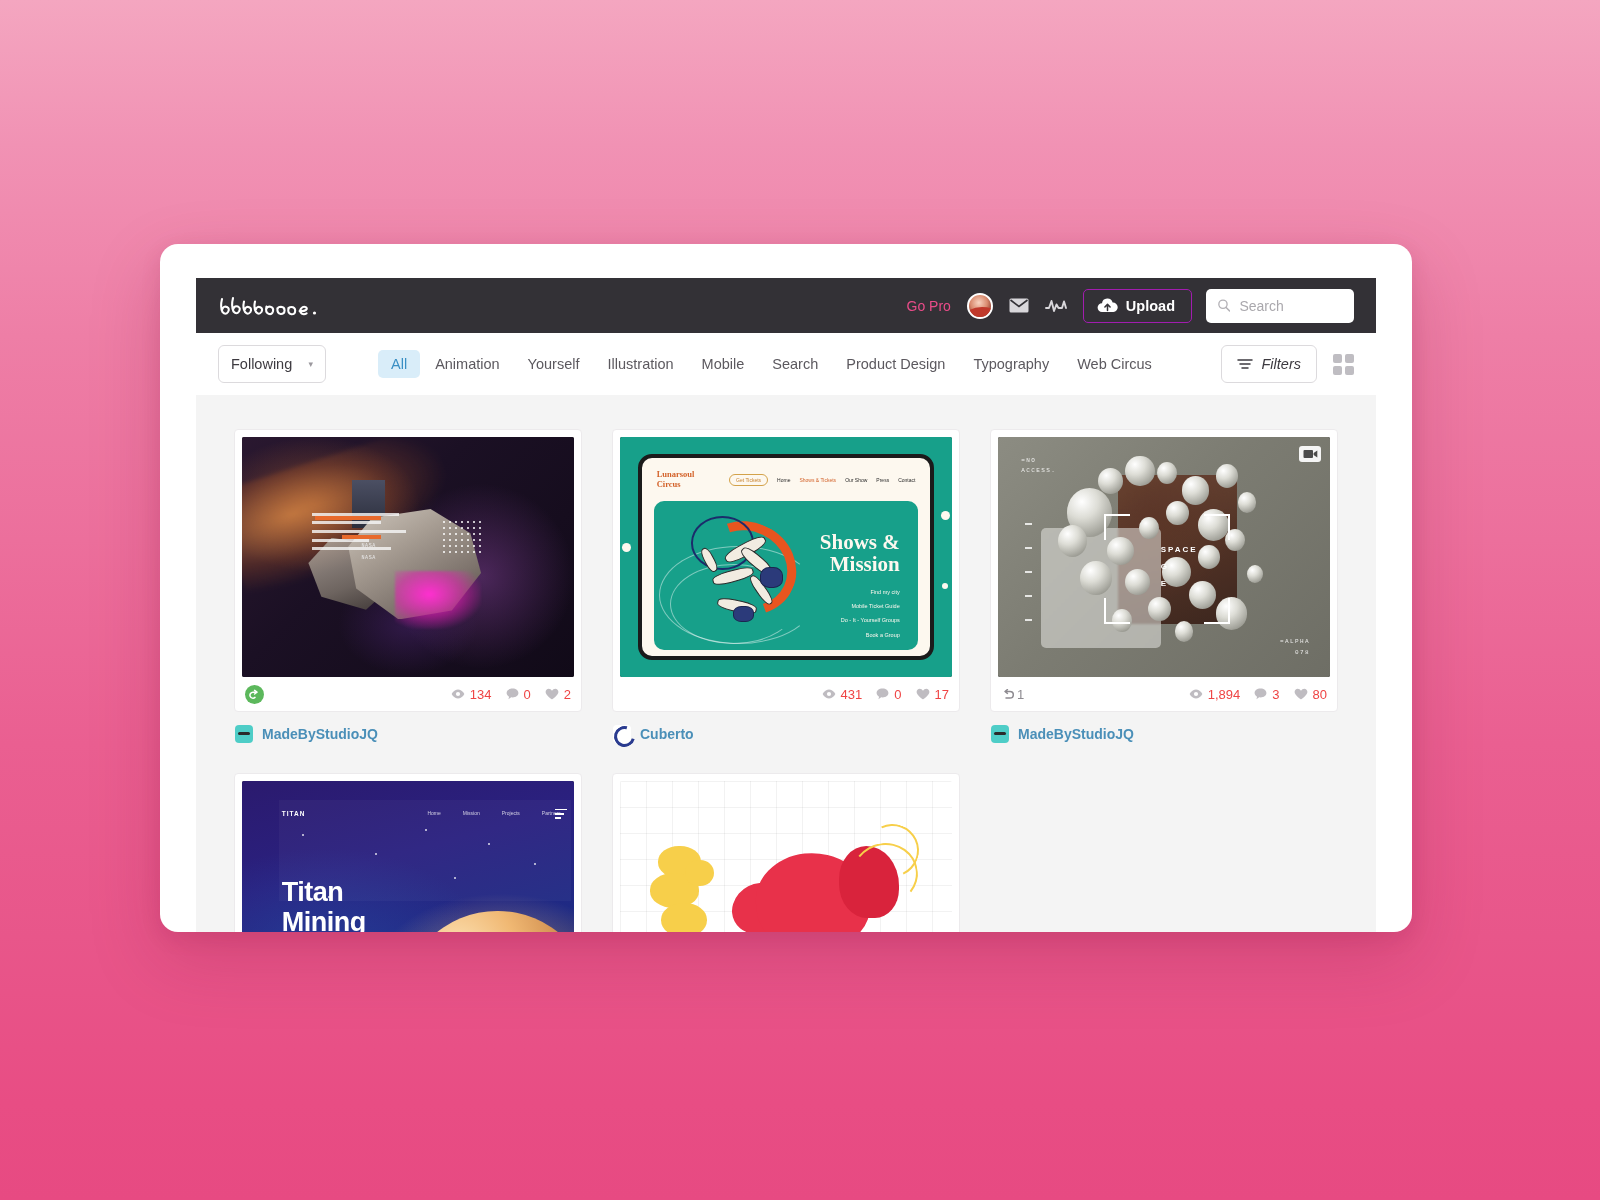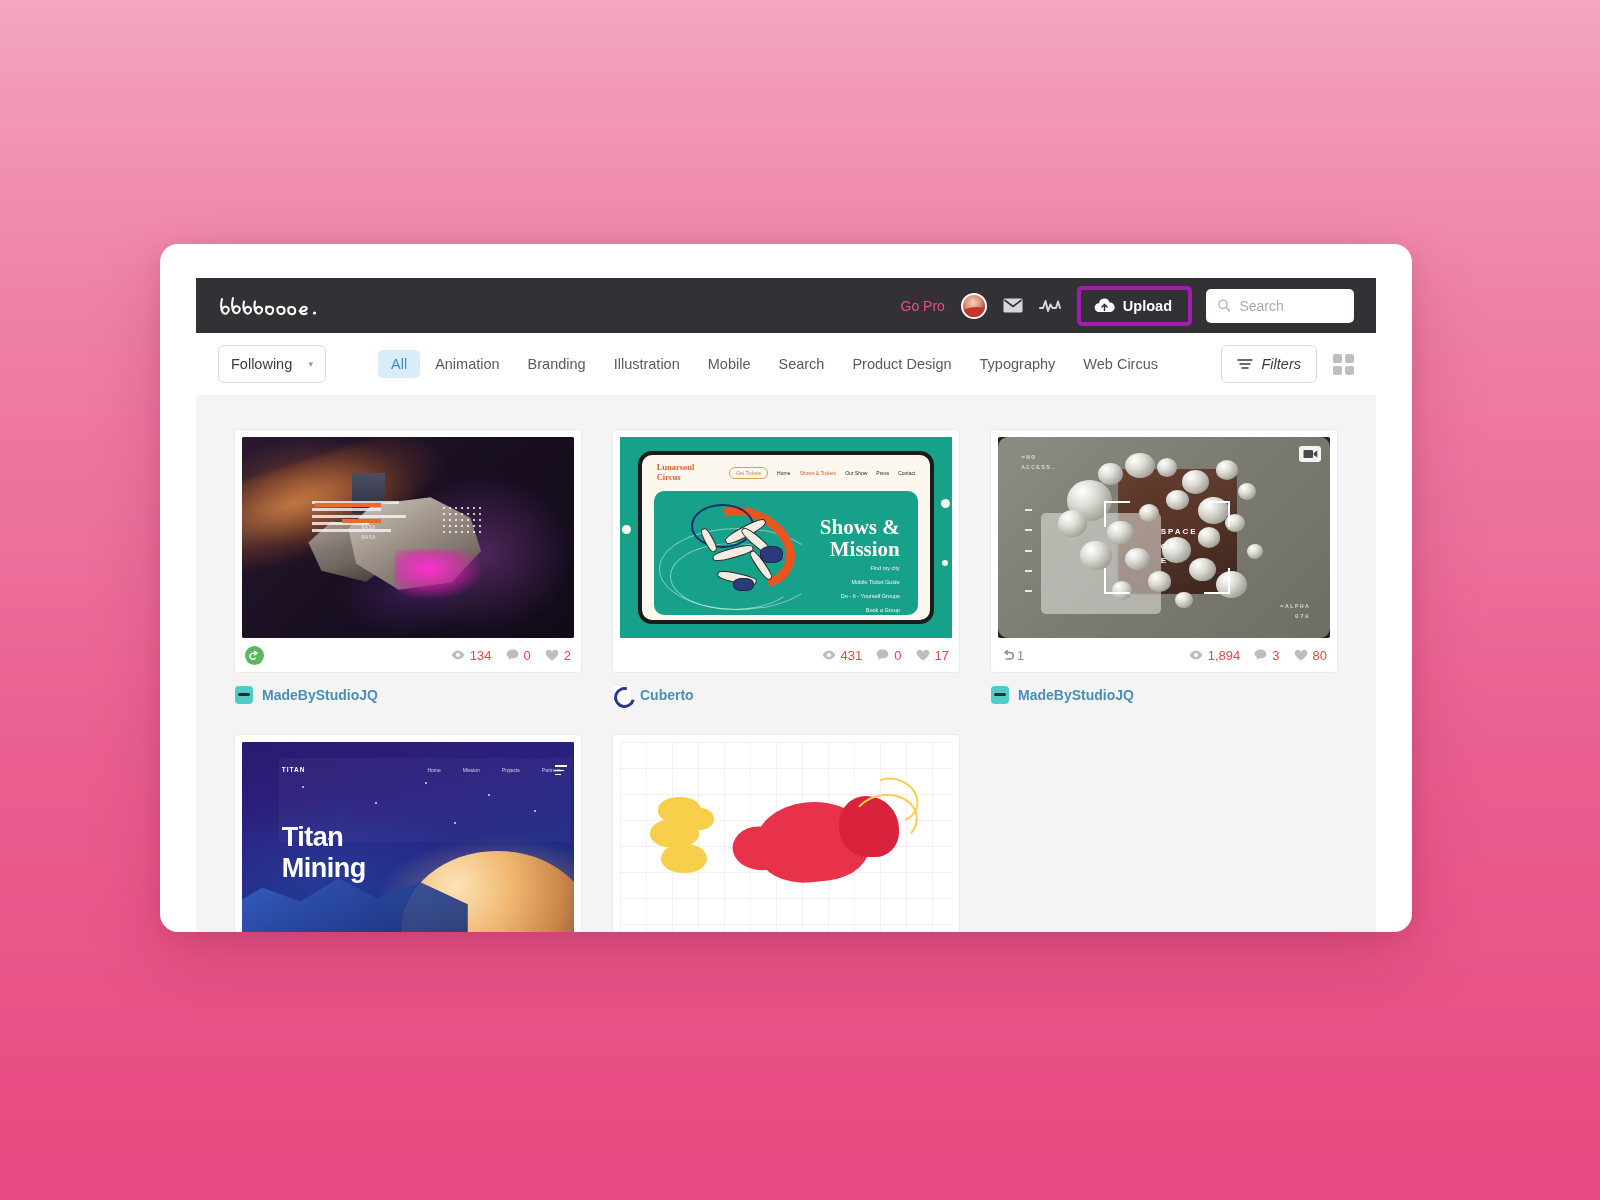--- a/index.html
+++ b/index.html
@@ -138,21 +138,21 @@
     margin-right: 16px;
     display: flex;
     align-items: center;
     color: #d9d7db;
   }
 
   .upload-btn {
     display: flex;
     align-items: center;
     gap: 8px;
-    border: 4px solid #a21caf;
+    border: 1px solid #a21caf;
     border-radius: 5px;
     padding: 8px 16px 8px 13px;
     color: #ffffff;
     font-size: 14.5px;
     font-weight: bold;
     cursor: pointer;
     margin-right: 14px;
     background: transparent;
   }
 
@@ -276,21 +276,21 @@
   .shot-card {
     background: #ffffff;
     border: 1px solid #eceaec;
     border-radius: 4px;
     padding: 7px 7px 0 7px;
     position: relative;
   }
 
   .shot-thumb {
     width: 100%;
-    height: 201px;
+    height: 240px;
     border-radius: 2px;
     overflow: hidden;
     position: relative;
     background: #222;
   }
 
   .shot-meta {
     display: flex;
     align-items: center;
     height: 34px;
@@ -548,21 +548,20 @@
     position: absolute;
     width: 9px; height: 9px;
     border-radius: 50%;
     background: #fdf8ef;
   }
 
   
   .art-space {
     position: absolute; inset: 0;
     background: linear-gradient(135deg, #8c8c82 0%, #7c7c72 45%, #6e6e65 100%);
-    border-radius: 10px;
   }
   .space-cluster {
     position: absolute;
     left: 18%; top: 8%;
     width: 68%; height: 84%;
   }
   .sp {
     position: absolute;
     border-radius: 50%;
     background: radial-gradient(circle at 33% 28%, #ffffff 0%, #ddddd6 35%, #a9a9a1 70%, #7a7a72 100%);
@@ -831,21 +830,21 @@
     <div class="filterbar">
 
       <div class="following-select">
         <span>Following</span>
         <span class="caret">▾</span>
       </div>
 
       <div class="cat-list">
         <div class="cat active">All</div>
         <div class="cat">Animation</div>
-        <div class="cat">Branding</div>
+        <div class="cat">Yourself</div>
         <div class="cat">Illustration</div>
         <div class="cat">Mobile</div>
         <div class="cat">Search</div>
         <div class="cat">Product Design</div>
         <div class="cat">Typography</div>
         <div class="cat">Web Circus</div>
       </div>
 
       <div class="filterbar-right">
         <div class="filters-btn">

